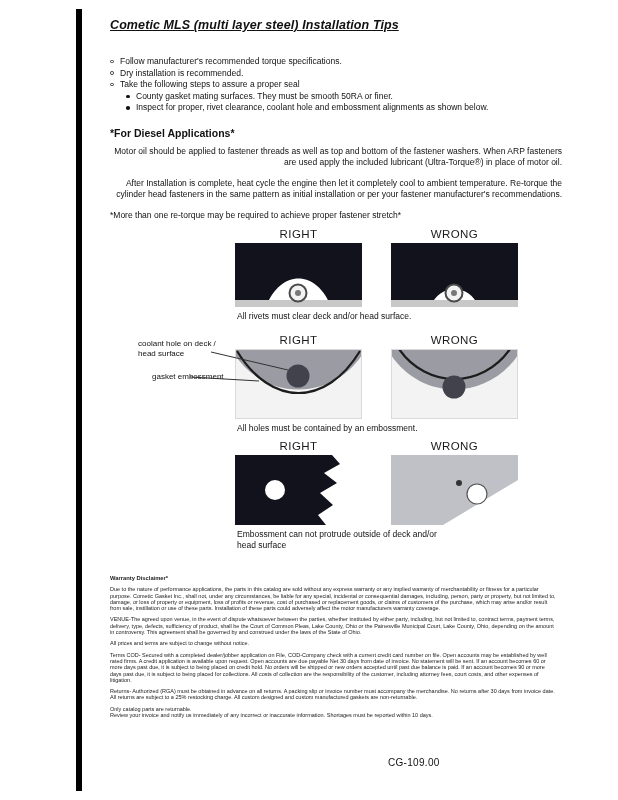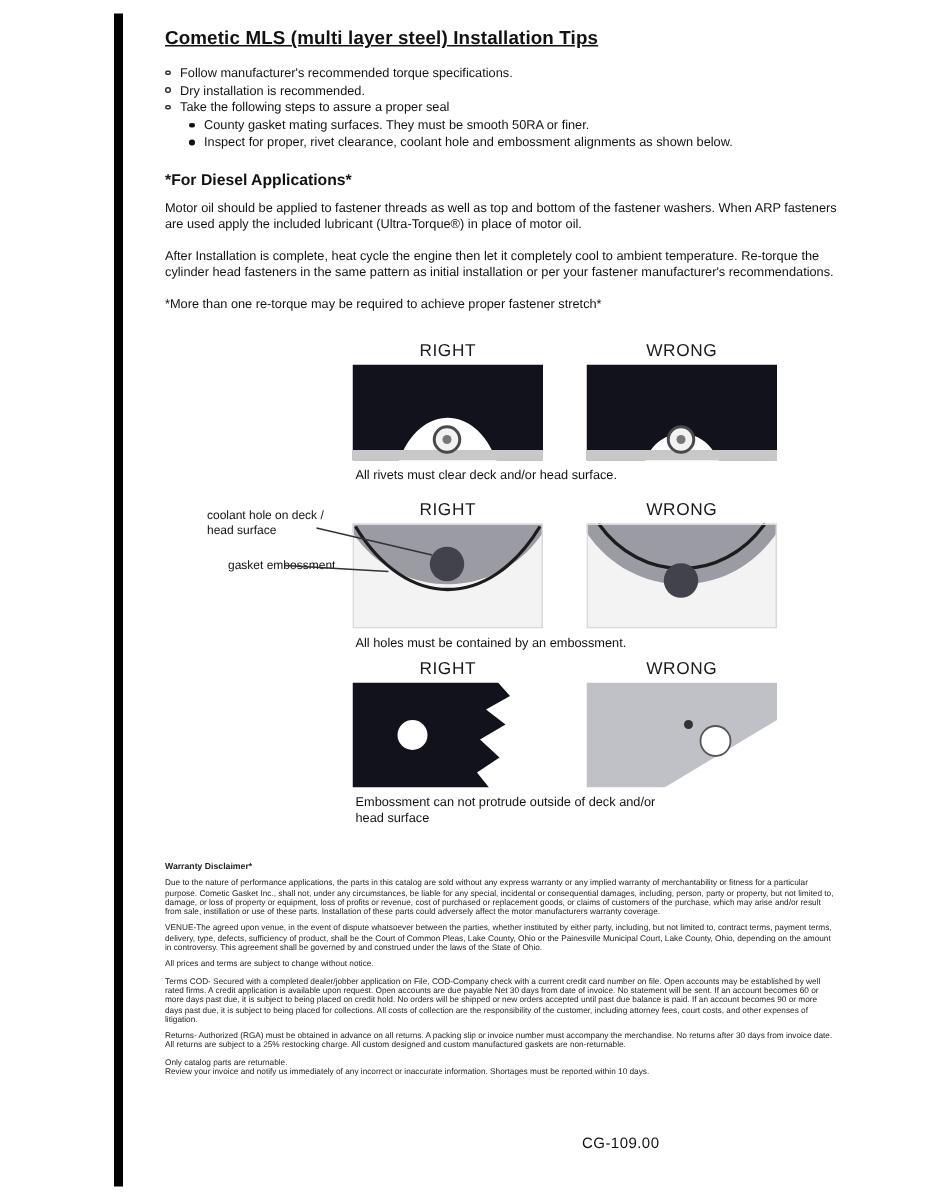--- a/index.html
+++ b/index.html
@@ -7,29 +7,29 @@
   body {
     position:relative;
     background:#ffffff;
     font-family:"Liberation Sans", sans-serif;
     color:#111;
     overflow:hidden;
   }
   .left-bar { position:absolute; left:76px; top:9px; width:6px; height:782px; background:#000; }
 
   .content { position:absolute; left:110px; top:18px; width:462px; }
-  .title { font-size:12.5px; font-weight:bold; text-decoration:underline; margin-bottom:11px; letter-spacing:.1px; }
+  .title { font-size:12.5px; font-weight:bold; text-decoration:underline; margin-bottom:24px; letter-spacing:.1px;font-style:italic; }
 
   .bullet { position:relative; padding-left:10px; font-size:8.5px; line-height:11.5px; }
   .bullet .ring { position:absolute; left:0; top:3.6px; width:3.6px; height:3.6px; border:1px solid #333; border-radius:50%; background:#fff; }
   .bullet.sub { margin-left:16px; }
   .bullet .dot { position:absolute; left:0; top:4px; width:3.6px; height:3.6px; background:#111; border-radius:50%; }
 
   .diesel-h { font-size:10.5px; font-weight:bold; margin:13px 0 7px; }
-  .para { font-size:8.5px; line-height:11.2px; margin-bottom:10px; width:452px; }
+  .para { font-size:8.5px; line-height:11.2px; margin-bottom:10px; width:452px;text-align:right; }
   .note { font-size:8.5px; line-height:11.2px; margin-top:1px; }
 
   .diagrams { position:absolute; left:235px; top:228px; width:280px; }
   .drow { display:flex; gap:29px; }
   .dcol { width:127px; text-align:center; }
   .dhead { font-size:11.5px; line-height:13px; height:13px; margin-bottom:2px; color:#1a1a1a; letter-spacing:.4px; }
   svg.dimg { display:block; }
   .dcaption { font-size:8.5px; line-height:11px; margin:4px 0 12px 2px; text-align:left; }
   .dcaption.c2 { margin-bottom:6px; }
   .dcaption.c3 { width:205px; }

